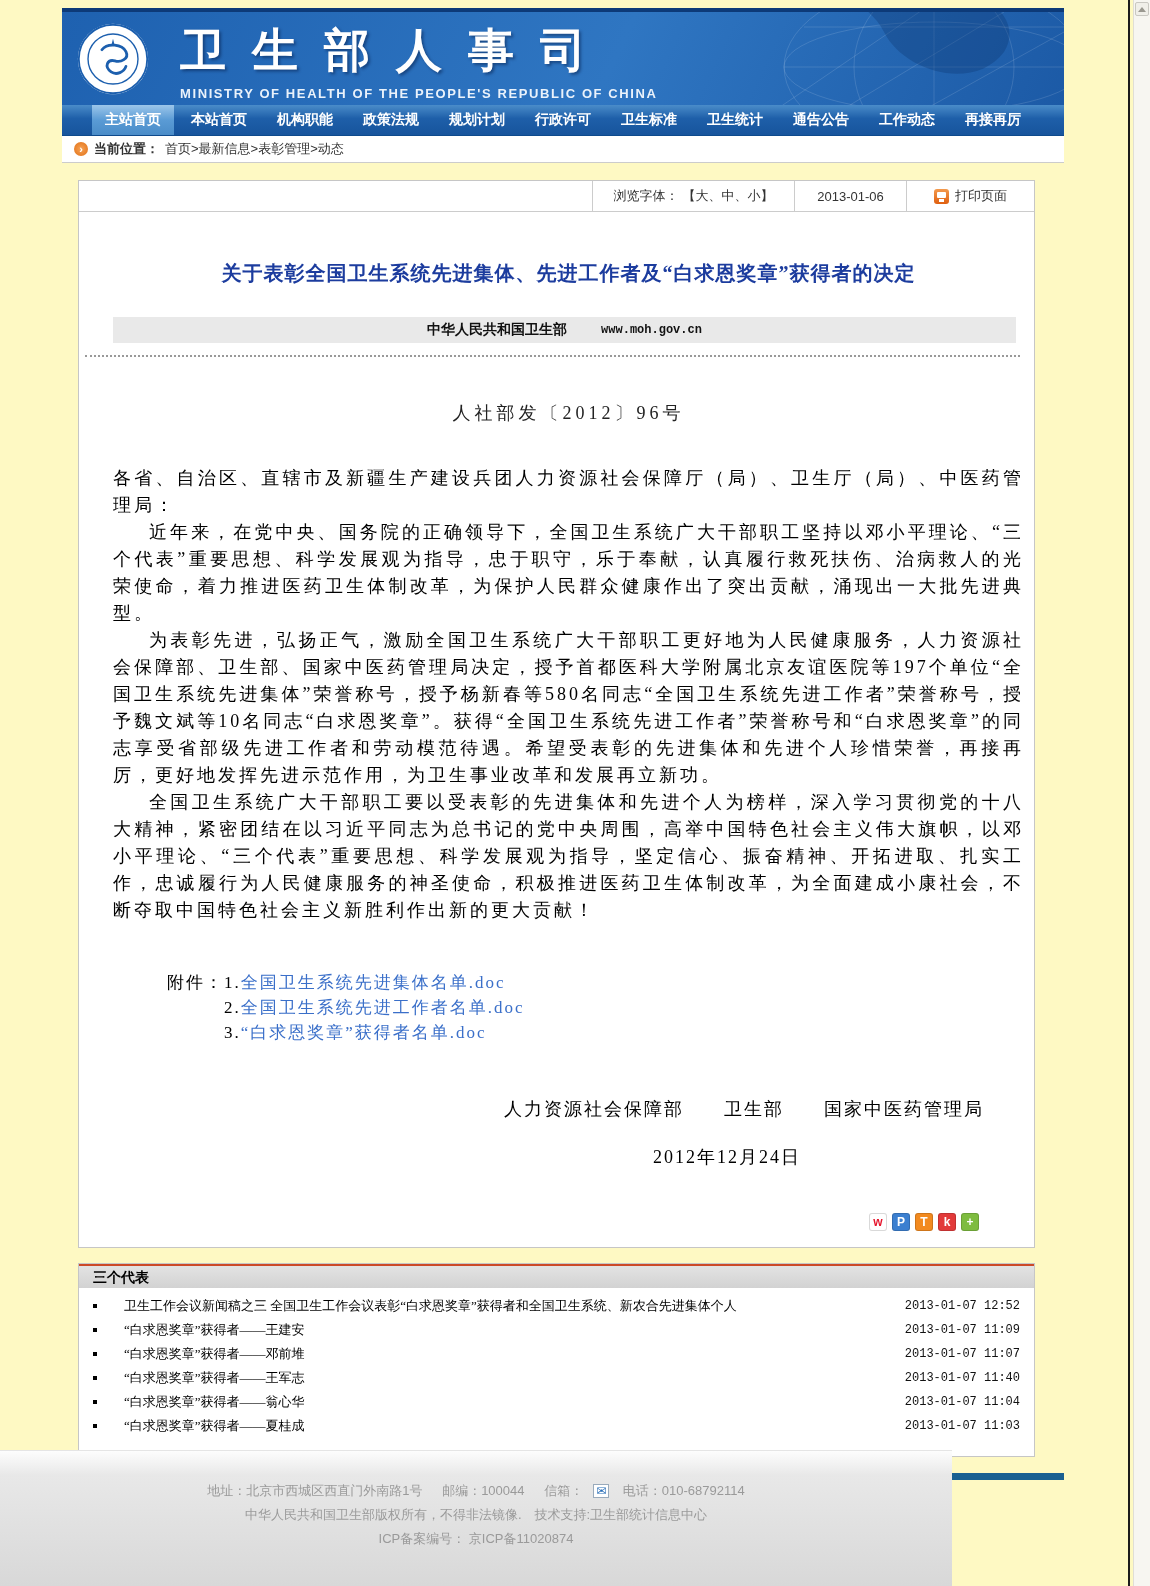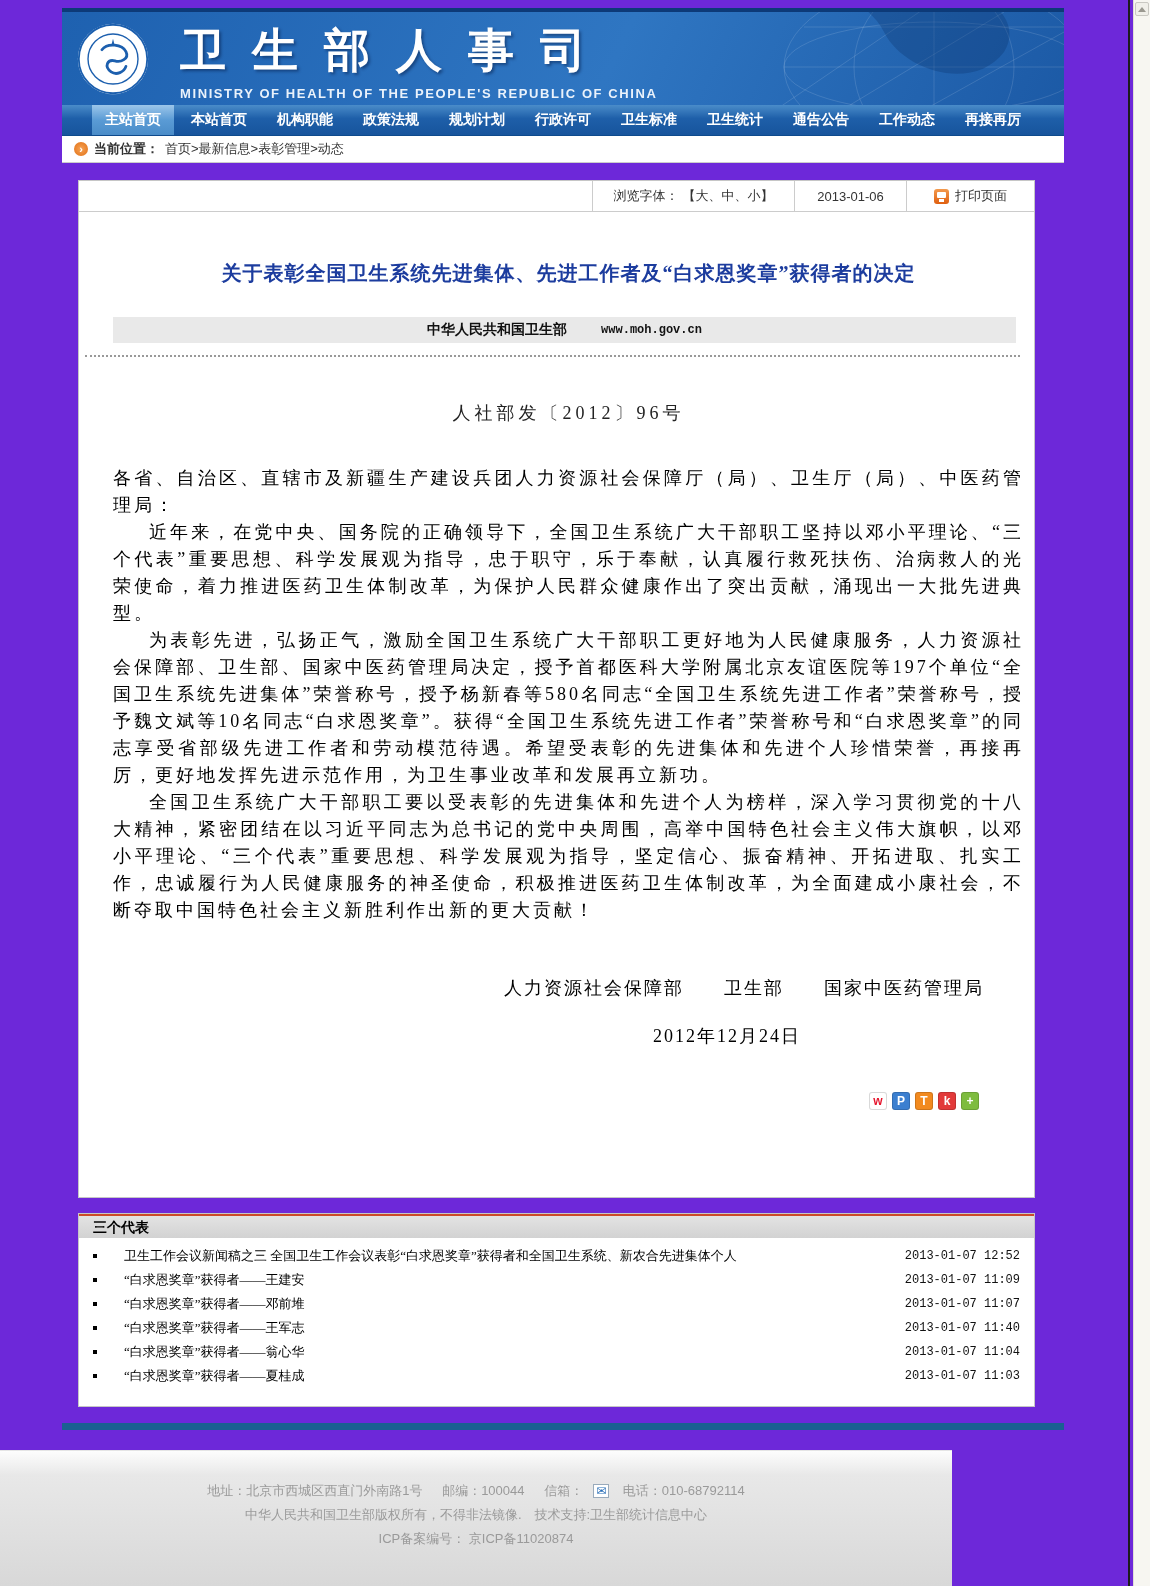--- a/index.html
+++ b/index.html
@@ -1,17 +1,17 @@
 <!DOCTYPE html>
 <html><head>
 <meta charset="utf-8">
 <style>
   * { margin:0; padding:0; box-sizing:border-box; }
   html,body { width:1150px; background:#ffffff; font-family:"Liberation Sans","DejaVu Sans",sans-serif; }
-  .page { position:relative; width:1150px; height:1586px; background:#6d28d9; overflow:hidden; }
+  .page { position:relative; width:1150px; height:1586px; background:#fef9c3; overflow:hidden; }
   .wrapper { position:relative; margin-left:62px; width:1002px; }
 
   
   .banner { position:relative; margin-top:8px; height:97px; overflow:hidden;
     background:linear-gradient(115deg,#1e61b0 0%,#2f76c2 55%,#1c5aa6 100%);
     border-top:4px solid #0d3a78; }
   .banner .globe { position:absolute; right:-30px; top:-40px; opacity:.8; }
   .logo { position:absolute; left:14px; top:10px; width:74px; height:74px; }
   .titles { position:absolute; left:118px; top:8px; color:#fff; }
   .site-title { font-size:46px; font-weight:bold; letter-spacing:26px; white-space:nowrap;
@@ -197,20 +197,28 @@
 
         <div class="doc-number">人社部发〔2012〕96号</div>
 
         <div class="body-text">
           <p class="no-indent">各省、自治区、直辖市及新疆生产建设兵团人力资源社会保障厅（局）、卫生厅（局）、中医药管理局：</p>
           <p>近年来，在党中央、国务院的正确领导下，全国卫生系统广大干部职工坚持以邓小平理论、“三个代表”重要思想、科学发展观为指导，忠于职守，乐于奉献，认真履行救死扶伤、治病救人的光荣使命，着力推进医药卫生体制改革，为保护人民群众健康作出了突出贡献，涌现出一大批先进典型。</p>
           <p>为表彰先进，弘扬正气，激励全国卫生系统广大干部职工更好地为人民健康服务，人力资源社会保障部、卫生部、国家中医药管理局决定，授予首都医科大学附属北京友谊医院等197个单位“全国卫生系统先进集体”荣誉称号，授予杨新春等580名同志“全国卫生系统先进工作者”荣誉称号，授予魏文斌等10名同志“白求恩奖章”。获得“全国卫生系统先进工作者”荣誉称号和“白求恩奖章”的同志享受省部级先进工作者和劳动模范待遇。希望受表彰的先进集体和先进个人珍惜荣誉，再接再厉，更好地发挥先进示范作用，为卫生事业改革和发展再立新功。</p>
           <p>全国卫生系统广大干部职工要以受表彰的先进集体和先进个人为榜样，深入学习贯彻党的十八大精神，紧密团结在以习近平同志为总书记的党中央周围，高举中国特色社会主义伟大旗帜，以邓小平理论、“三个代表”重要思想、科学发展观为指导，坚定信心、振奋精神、开拓进取、扎实工作，忠诚履行为人民健康服务的神圣使命，积极推进医药卫生体制改革，为全面建成小康社会，不断夺取中国特色社会主义新胜利作出新的更大贡献！</p>
         </div>
 
+        <div class="attachments">
+          <span class="att-label">附件：</span>
+          <div class="att-list">
+            <div class="att-item"><span class="att-num">1.</span><a>全国卫生系统先进集体名单.doc</a></div>
+            <div class="att-item"><span class="att-num">2.</span><a>全国卫生系统先进工作者名单.doc</a></div>
+            <div class="att-item"><span class="att-num">3.</span><a>“白求恩奖章”获得者名单.doc</a></div>
+          </div>
+        </div>
 
         <div class="signature">人力资源社会保障部　　卫生部　　国家中医药管理局</div>
         <div class="sign-date">2012年12月24日</div>
 
         <div class="share-row">
           <span class="share-icon weibo">w</span>
           <span class="share-icon pengyou">P</span>
           <span class="share-icon tweibo">T</span>
           <span class="share-icon kaixin">k</span>
           <span class="share-icon more">+</span>

